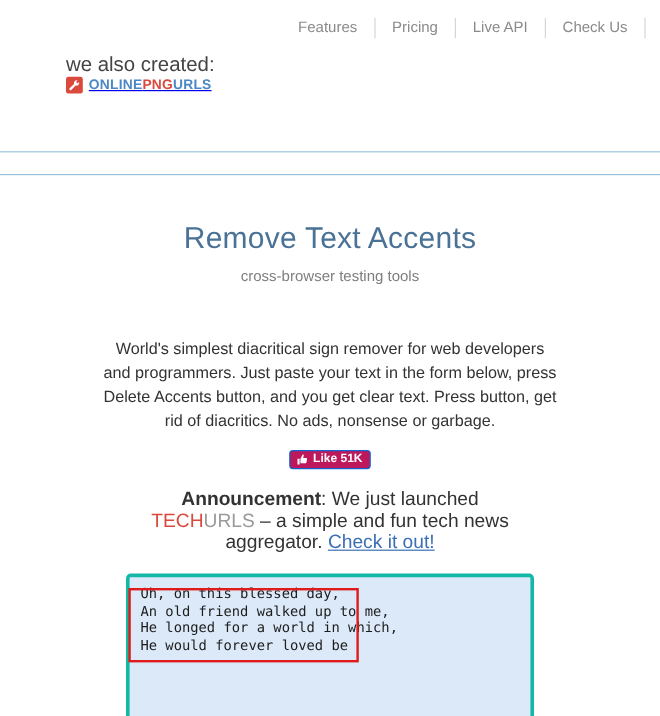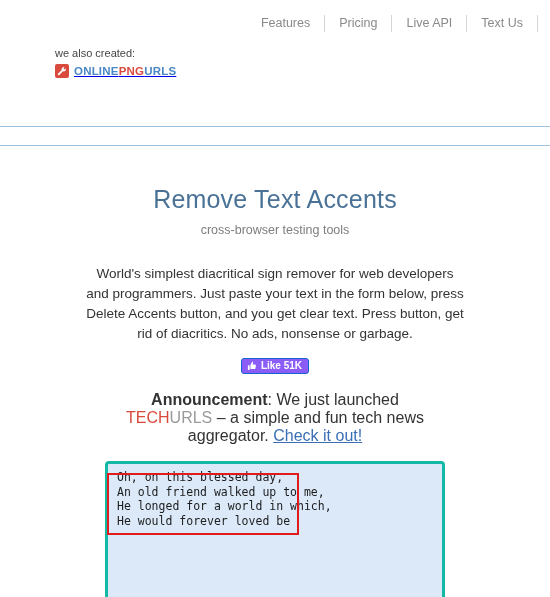--- a/index.html
+++ b/index.html
@@ -45,21 +45,21 @@
     line-height: 34px;
     white-space: nowrap;
   }
   .wordmark .w-browser { color: #cc4b3c; }
   .wordmark .w-ling { color: #4a87c4; }
 
   .also-created {
     position: absolute;
     left: 55px;
     top: 46px;
-    font-size: 11px;
+    font-size: 17px;
     color: #444444;
     line-height: 15px;
   }
   .opt-row {
     position: absolute;
     left: 55px;
     top: 63px;
     display: flex;
     align-items: center;
     height: 15px;
@@ -130,36 +130,36 @@
     letter-spacing: 0.2px;
     line-height: 34px;
   }
   .tool-subtitle {
     margin: 6px 0 0 0;
     font-size: 12.5px;
     color: #7e7e7e;
     line-height: 16px;
   }
   .tool-desc {
-    margin: 26px auto 0 auto;
+    margin: 43px auto 0 auto;
     width: 380px;
     font-size: 13.5px;
     line-height: 20px;
     color: #333333;
   }
 
   .fb-like-wrap {
     margin-top: 14px;
     display: flex;
     justify-content: center;
   }
   .fb-like {
     display: inline-flex;
     align-items: center;
-    background: #8b5cf6;
+    background: #be185d;
     border: 1px solid #1463d0;
     border-radius: 3px;
     height: 16px;
     padding: 0 6px 0 5px;
     cursor: pointer;
   }
   .fb-like svg { width: 10px; height: 10px; display:block; margin-right: 4px; }
   .fb-like-label {
     color: #ffffff;
     font-size: 10px;
@@ -255,21 +255,21 @@
     <span class="opt-text"><span class="o-blue">ONLINE</span><span class="o-red">PNG</span><span class="o-blue">URLS</span></span>
   </a>
 
   <nav class="main-nav">
     <a class="nav-link" href="#">Features</a>
     <span class="nav-sep"></span>
     <a class="nav-link" href="#">Pricing</a>
     <span class="nav-sep"></span>
     <a class="nav-link" href="#">Live API</a>
     <span class="nav-sep"></span>
-    <a class="nav-link" href="#">Text Us</a>
+    <a class="nav-link" href="#">Check Us</a>
     <span class="nav-sep"></span>
   </nav>
 </div>
 
 <hr class="hr-blue">
 <div class="rule-gap"></div>
 <hr class="hr-blue">
 
 <div class="main">
 

